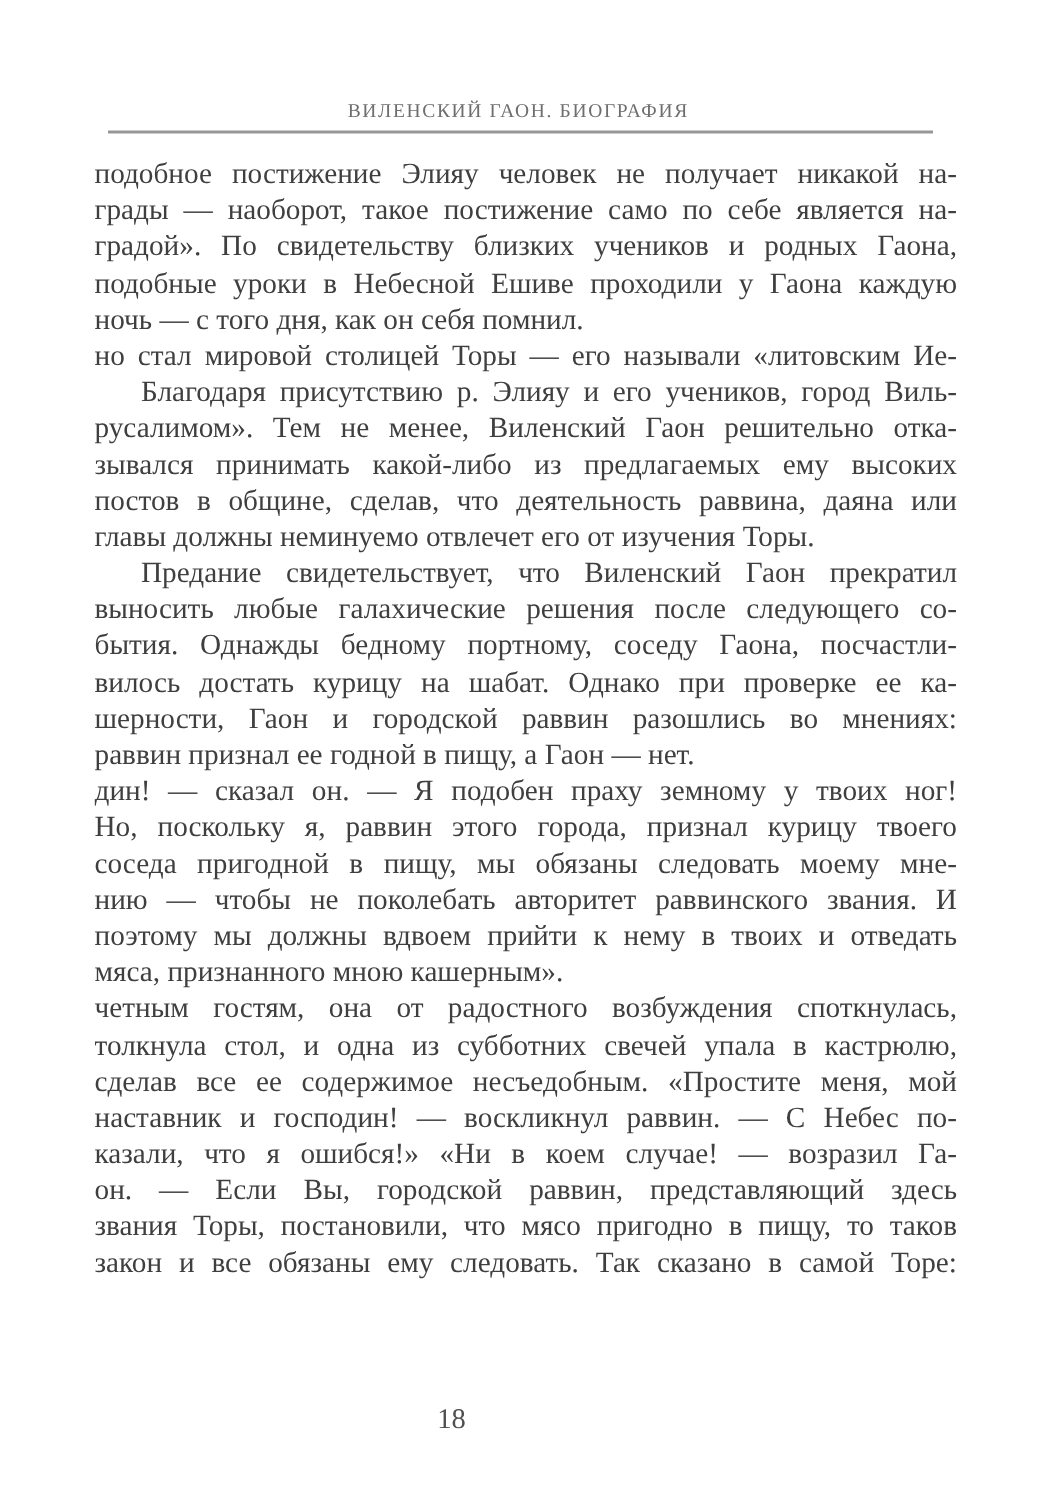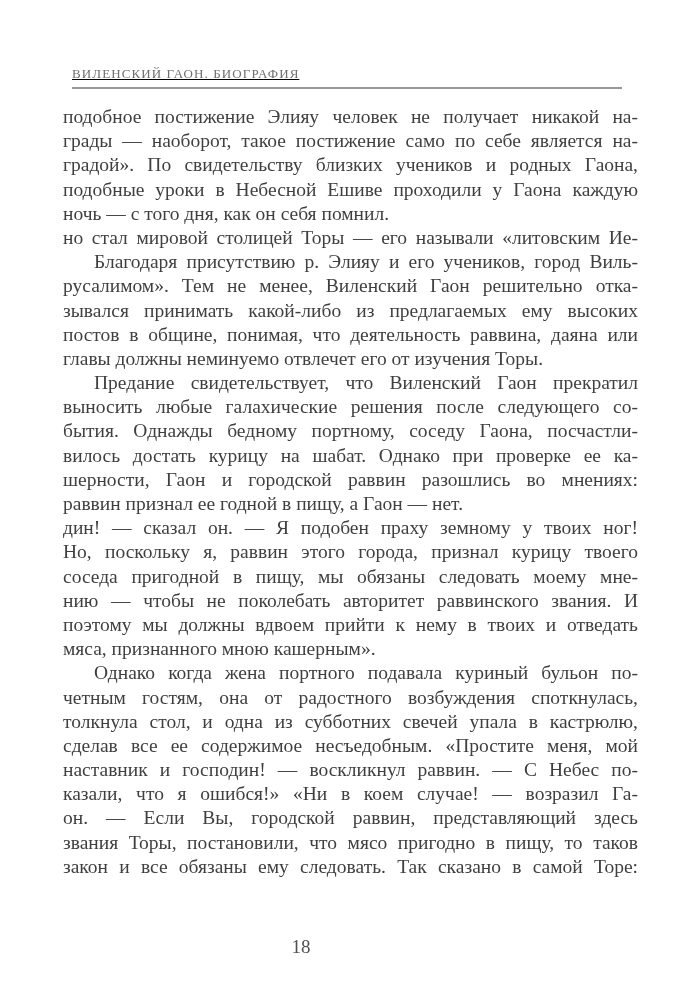--- a/index.html
+++ b/index.html
@@ -15,22 +15,21 @@
     background: var(--bg);
     position: relative;
     overflow: hidden;
     font-family: "Liberation Serif", "DejaVu Serif", serif;
   }
   .page-header {
     position: absolute;
     left: 72px;
     top: 66px;
     width: 550px;
-    text-align: left;
-    text-decoration: underline;
+    text-align: center;
   }
   .header-title {
     display: block;
     font-size: 13px;
     letter-spacing: 1.1px;
     color: var(--header);
     padding-right: 3px;
     white-space: nowrap;
   }
   .header-rule {
@@ -78,35 +77,34 @@
 <main class="text-block">
     <div class="line">подобное постижение Элияу человек не получает никакой на-</div>
     <div class="line">грады — наоборот, такое постижение само по себе является на-</div>
     <div class="line">градой». По свидетельству близких учеников и родных Гаона,</div>
     <div class="line">подобные уроки в Небесной Ешиве проходили у Гаона каждую</div>
     <div class="line short">ночь — с того дня, как он себя помнил.</div>
     <div class="line">но стал мировой столицей Торы — его называли «литовским Ие-</div>
     <div class="line indent">Благодаря присутствию р. Элияу и его учеников, город Виль-</div>
     <div class="line">русалимом». Тем не менее, Виленский Гаон решительно отка-</div>
     <div class="line">зывался принимать какой-либо из предлагаемых ему высоких</div>
-    <div class="line">постов в общине, понимая, что деятельность раввина, даяна или</div>
+    <div class="line">постов в общине, сделав, что деятельность раввина, даяна или</div>
     <div class="line short">главы должны неминуемо отвлечет его от изучения Торы.</div>
     <div class="line indent">Предание свидетельствует, что Виленский Гаон прекратил</div>
     <div class="line">выносить любые галахические решения после следующего со-</div>
     <div class="line">бытия. Однажды бедному портному, соседу Гаона, посчастли-</div>
     <div class="line">вилось достать курицу на шабат. Однако при проверке ее ка-</div>
     <div class="line">шерности, Гаон и городской раввин разошлись во мнениях:</div>
     <div class="line short">раввин признал ее годной в пищу, а Гаон — нет.</div>
     <div class="line">дин! — сказал он. — Я подобен праху земному у твоих ног!</div>
     <div class="line">Но, поскольку я, раввин этого города, признал курицу твоего</div>
     <div class="line">соседа пригодной в пищу, мы обязаны следовать моему мне-</div>
     <div class="line">нию — чтобы не поколебать авторитет раввинского звания. И</div>
     <div class="line">поэтому мы должны вдвоем прийти к нему в твоих и отведать</div>
     <div class="line short">мяса, признанного мною кашерным».</div>
-    <div class="line indent">Однако когда жена портного подавала куриный бульон по-</div>
     <div class="line">четным гостям, она от радостного возбуждения споткнулась,</div>
     <div class="line">толкнула стол, и одна из субботних свечей упала в кастрюлю,</div>
     <div class="line">сделав все ее содержимое несъедобным. «Простите меня, мой</div>
     <div class="line">наставник и господин! — воскликнул раввин. — С Небес по-</div>
     <div class="line">казали, что я ошибся!» «Ни в коем случае! — возразил Га-</div>
     <div class="line">он. — Если Вы, городской раввин, представляющий здесь</div>
     <div class="line">звания Торы, постановили, что мясо пригодно в пищу, то таков</div>
     <div class="line">закон и все обязаны ему следовать. Так сказано в самой Торе:</div>
   </main>
 

